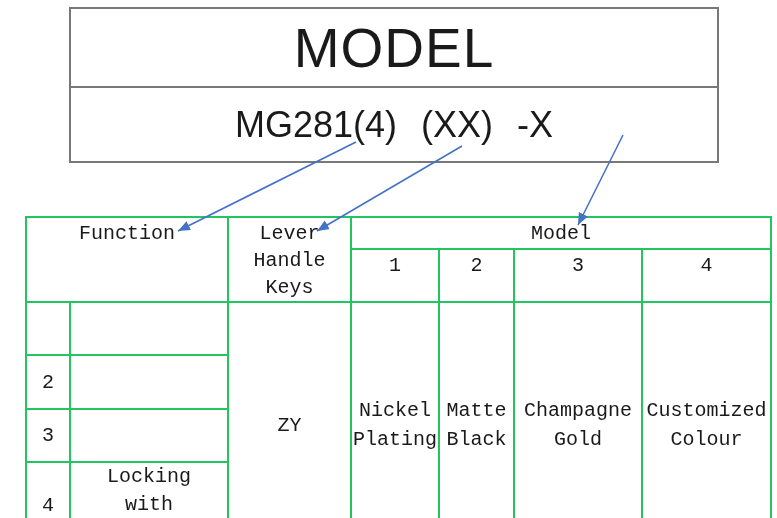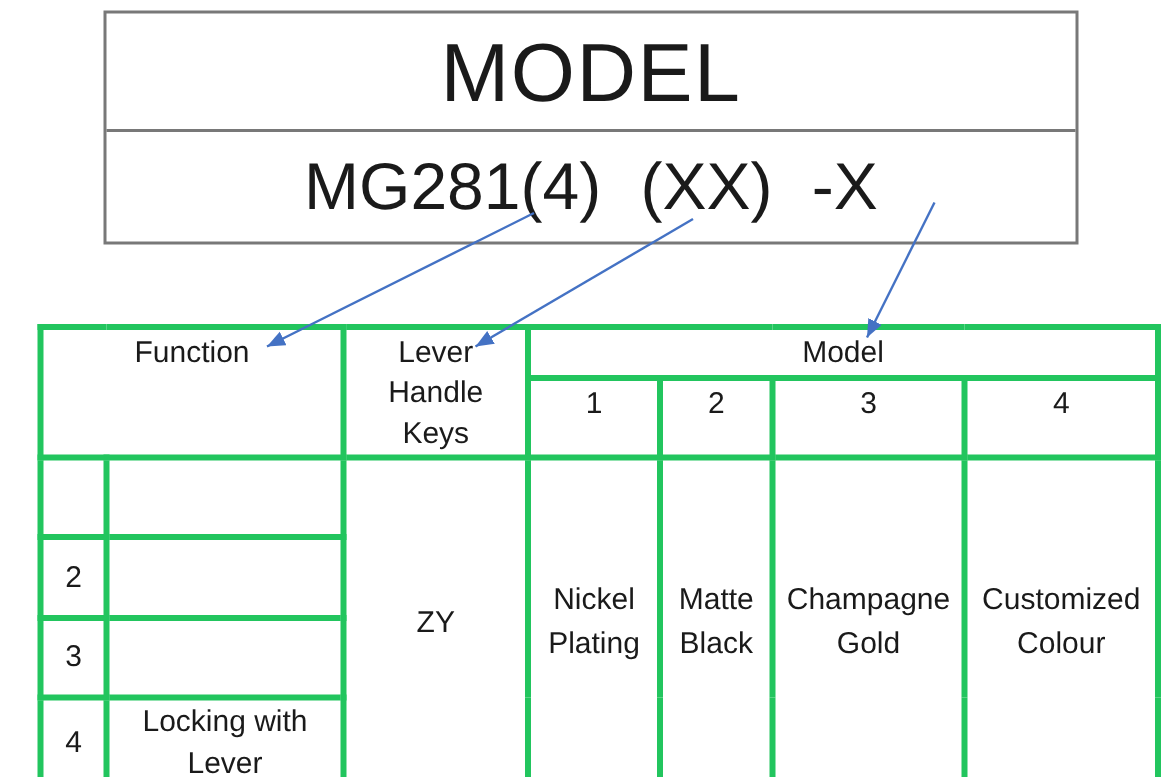--- a/index.html
+++ b/index.html
@@ -33,43 +33,44 @@
     align-items: center;
     justify-content: center;
     font-size: 55px;
     letter-spacing: 1px;
   }
   .title-row-2 {
     flex: 1 1 auto;
     display: flex;
     align-items: center;
     justify-content: center;
-    font-size: 44px;
+    font-size: 36px;
     word-spacing: 14px;
     white-space: nowrap;
     border-radius: 22px;
   }
 
   
   .spec-table {
     position: absolute;
     left: 25px;
     top: 216px;
     border-collapse: collapse;
     table-layout: fixed;
     width: 745px;
     font-size: 20px;
     line-height: 1.35;
   }
   .spec-table td {
-    border: 4px solid #22c55e;
+    border: 2px solid #22c55e;
     text-align: center;
     vertical-align: middle;
     padding: 0;
     overflow: hidden;
+    font-family: Liberation Mono, monospace;
   }
   .spec-table td.v-top { vertical-align: top; padding-top: 2px; }
   .narrow-wrap { display: inline-block; max-width: 84px; }
   .desc-wrap   { display: inline-block; max-width: 120px; line-height: 1.4; }
   .colour-cell { line-height: 1.45; padding: 0 3px; }
 
   .r-colour   { height: 27px; }
   .r-nums     { height: 52px; }
   .r-body-1   { height: 53px; }
   .r-body-2   { height: 54px; }

